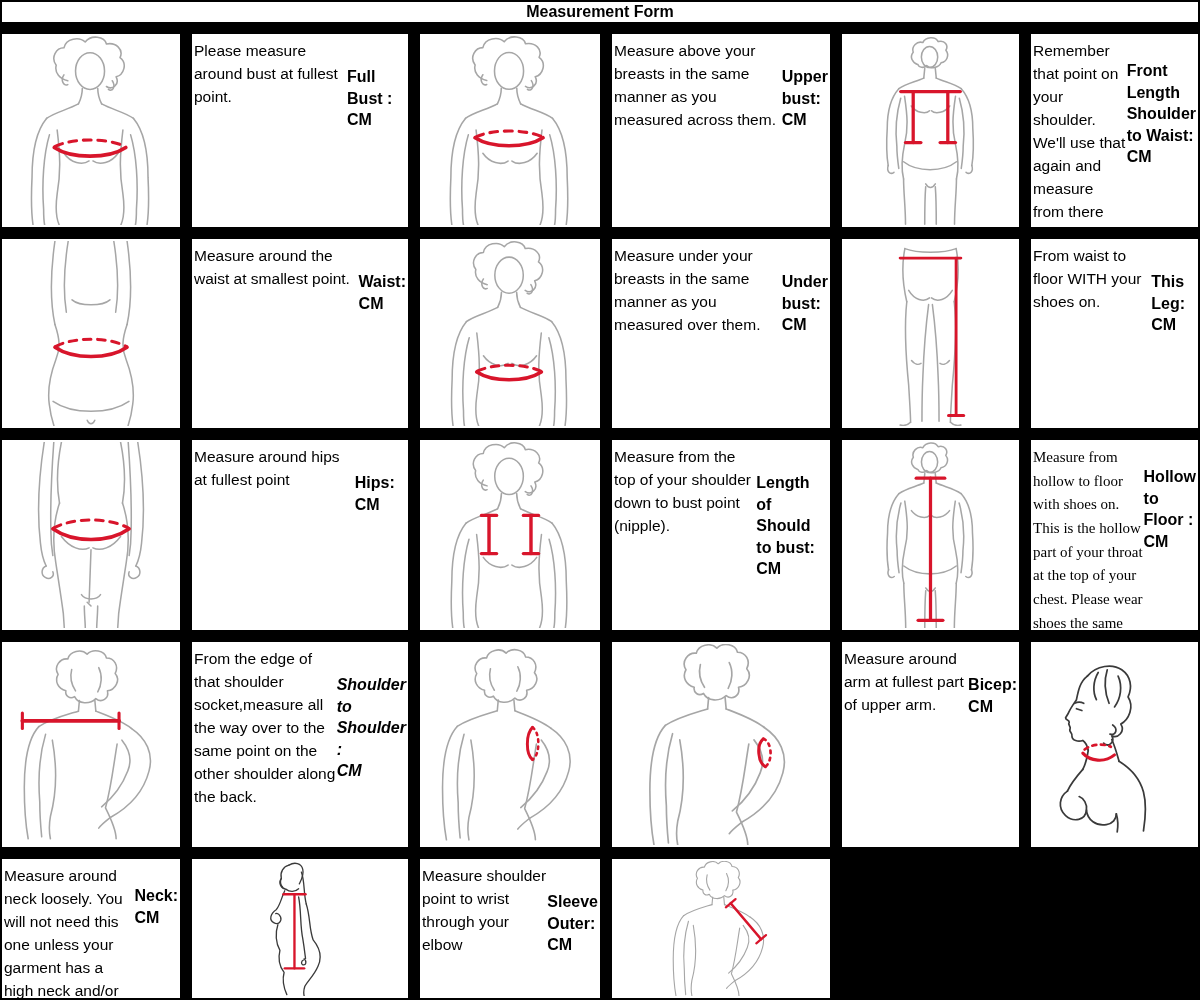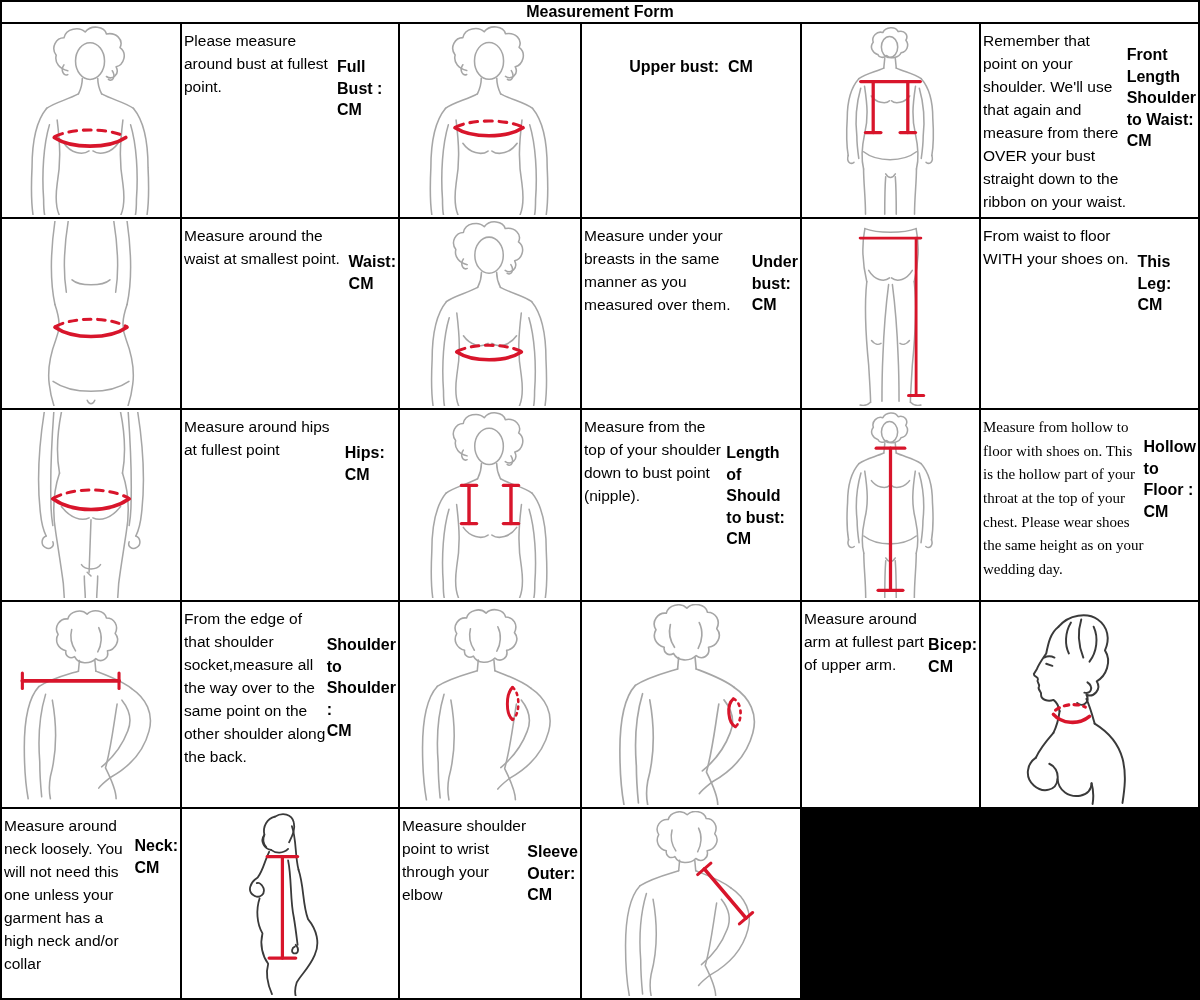--- a/index.html
+++ b/index.html
@@ -12,39 +12,39 @@
   *{margin:0;padding:0;box-sizing:border-box;}
   html,body{background:#fff;}
   body{font-family:"Liberation Sans","DejaVu Sans",sans-serif;color:#000;}
   .form{
     width:1200px;height:1000px;
     border:2px solid var(--line-black);
     background:var(--line-black);
     display:grid;
     grid-template-columns:178px 216px 180px 218px 177px 1fr;
     grid-template-rows:20px 193px 189px 190px 205px 1fr;
-    gap:2px;
+    gap:12px;
   }
   .hdr{
     grid-column:1/-1;background:var(--paper);
     display:flex;align-items:center;justify-content:center;
     font-weight:bold;font-size:16px;
   }
   .cell{background:var(--paper);overflow:hidden;}
   .fig{display:flex;align-items:stretch;justify-content:center;padding:2px;}
   .fig svg{width:100%;height:100%;}
   .txt{
     display:flex;justify-content:center;
     padding:6px 2px;font-size:15.5px;line-height:1.48;
   }
   .desc{white-space:pre-wrap;}
   .desc.small{font-size:15px;line-height:1.58;font-family:Liberation Serif, serif;}
   .label{font-weight:bold;font-size:16px;line-height:1.35;margin-top:26px;white-space:pre-wrap;}
-  .label.g0{margin-top:14px;}
-  .label.g1{}
+  .label.g0{margin-top:20px;}
+  .label.g1{font-style:italic;}
   .label.g2{margin-top:20px;}
   
   svg path,svg ellipse,svg circle{fill:none;stroke-linecap:round;stroke-linejoin:round;}
   .o path,.o ellipse{stroke:var(--figure-gray);stroke-width:1.6;}
   .d path,.d ellipse{stroke:var(--sketch-dark);stroke-width:1.9;}
   .red path{stroke:var(--measure-red);}
 </style>
 </head>
 <body>
 
@@ -212,20 +212,21 @@
   <div class="cell fig">
     <svg viewBox="0 0 180 195">
         <use href="#wf"></use>
         <g class="red">
       <path d="M55,104 C72,96 106,96 123,104" stroke-width="3.2" stroke-dasharray="8 7"></path>
       <path d="M54,105 C71,116 107,116 124,105" stroke-width="3.8"></path>
         </g>
       </svg>
   </div>
   <div class="cell txt">
+    <div class="desc">Measure above your breasts in the same manner as you measured across them.</div>
     <div class="label">Upper bust:  CM</div>
   </div>
   <div class="cell fig">
     <svg viewBox="0 0 180 195">
         <use href="#wfull"></use>
         <g class="red">
       <path d="M59,57 L121,57" stroke-width="3.4"></path>
       <path d="M72,57 L72,110" stroke-width="3.4"></path>
           <path d="M108,57 L108,110" stroke-width="3.4"></path>
       <path d="M64,110 L80,110" stroke-width="3.4"></path>

